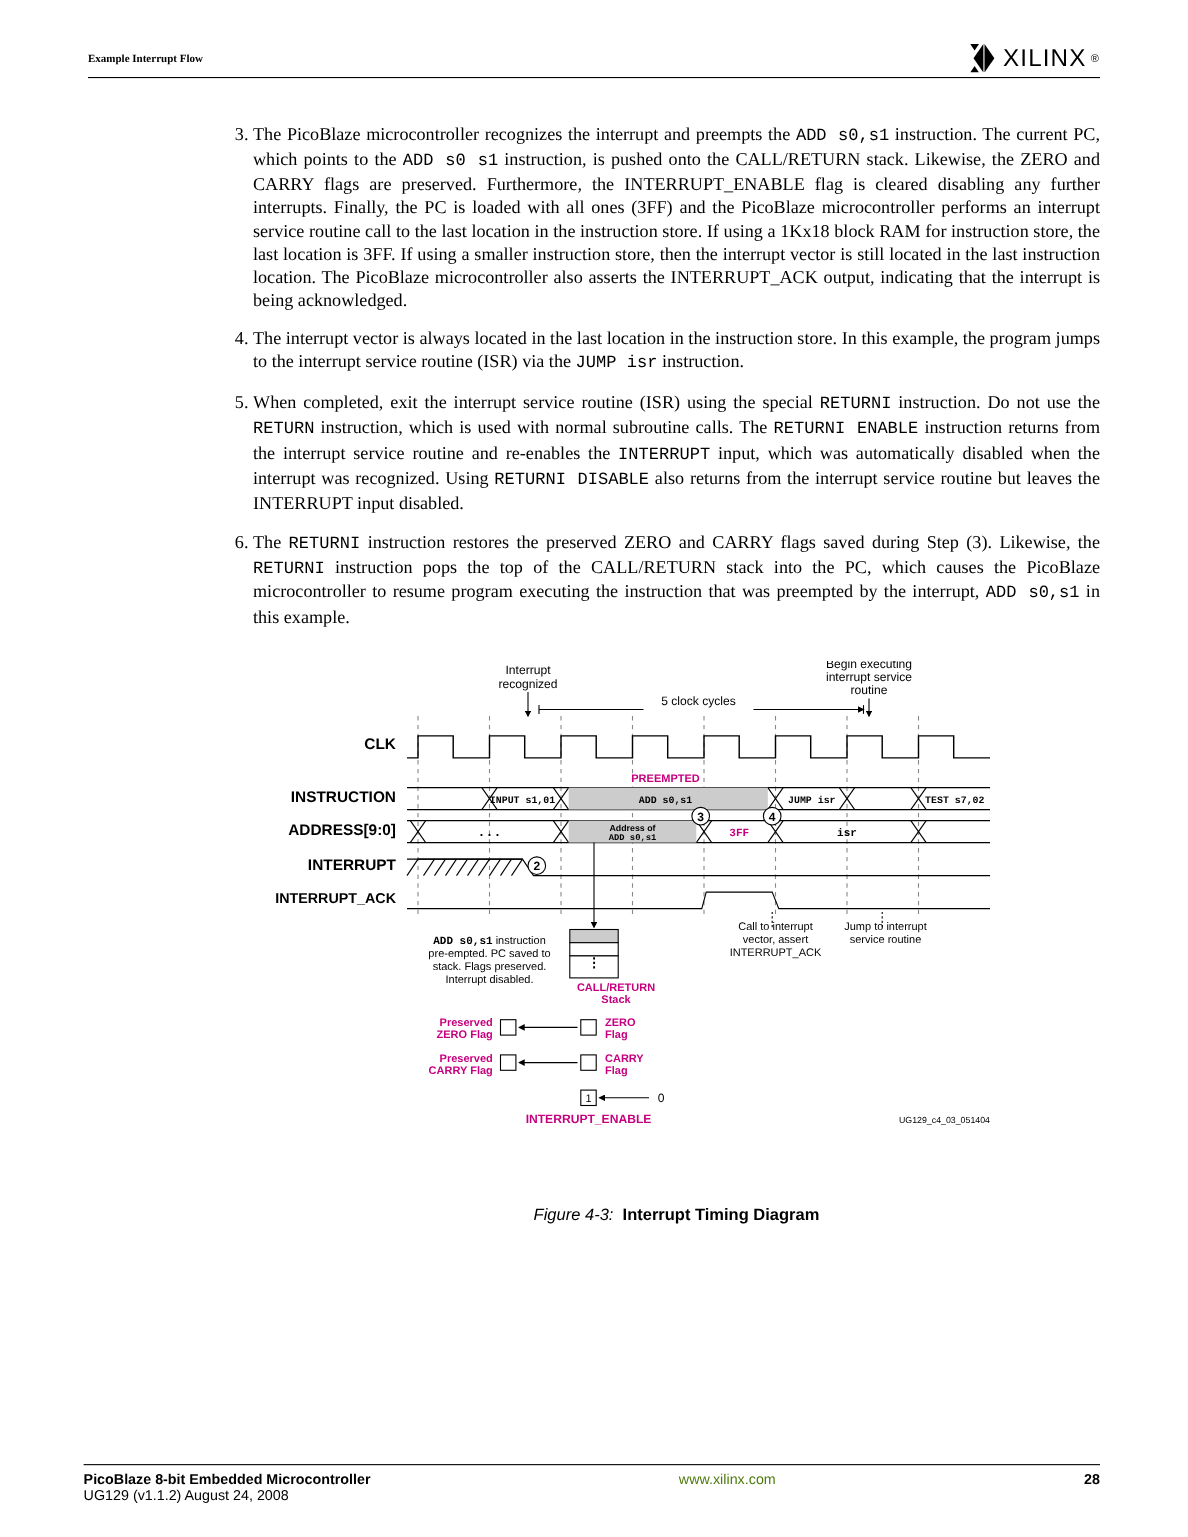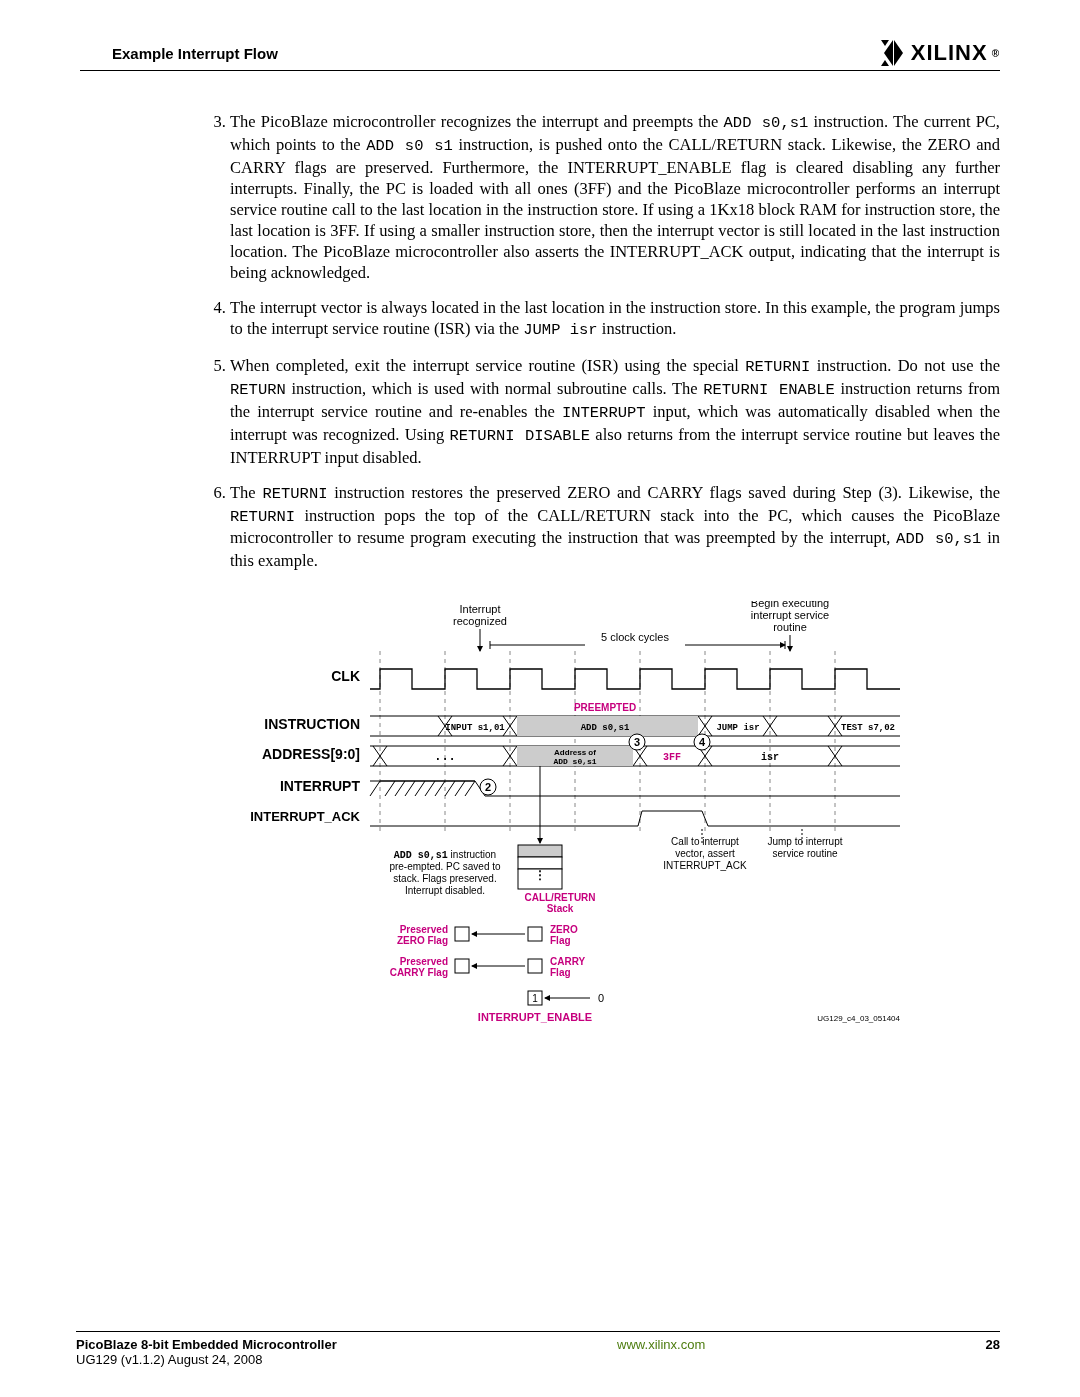--- a/index.html
+++ b/index.html
@@ -18,28 +18,27 @@
   }
   .header {
     display: flex;
     justify-content: space-between;
     align-items: center;
     border-bottom: 1px solid #000;
     padding-bottom: 4px;
     margin-bottom: 40px;
   }
   .header-title {
-    font-family: Liberation Sans, sans-serif;
+    font-family: Liberation Serif, serif;
     font-weight: bold;
-    font-size: 15px;
-    margin-left: 32px;
+    font-size: 10px;
   }
   .xlogo {
     font-family: Arial, Helvetica, sans-serif;
-    font-weight: bold;
+    font-weight: normal;
     font-size: 22px;
     letter-spacing: 1px;
     display: flex;
     align-items: center;
     gap: 4px;
     text-align: center;
   }
   .xlogo svg { display: block; }
   ol.steps {
     margin: 0 0 30px 150px;
@@ -261,20 +260,23 @@
       <rect x="298" y="390" width="14" height="14" fill="#fff" stroke="#000"></rect>
       <text x="305" y="401" font-family="Arial" font-size="10" text-anchor="middle">1</text>
       <line x1="360" y1="397" x2="315" y2="397" stroke="#000" marker-end="url(#arrow)"></line>
       <text x="368" y="401" font-family="Arial" font-size="11">0</text>
       <text x="305" y="420" font-family="Arial" font-weight="bold" font-size="11" fill="#c6007e" text-anchor="middle">INTERRUPT_ENABLE</text>
 
       <text x="670" y="420" font-family="Arial" font-size="8" text-anchor="end">UG129_c4_03_051404</text>
     </svg>
   </div>
 
+  <div class="caption">
+    <i>Figure 4-3:</i>&nbsp;&nbsp;<b>Interrupt Timing Diagram</b>
+  </div>
 
   <div class="footer">
     <div>
       <b>PicoBlaze 8-bit Embedded Microcontroller</b><br>
       <span>UG129 (v1.1.2) August 24, 2008</span>
     </div>
     <div>
       <a href="#">www.xilinx.com</a>
     </div>
     <div>

